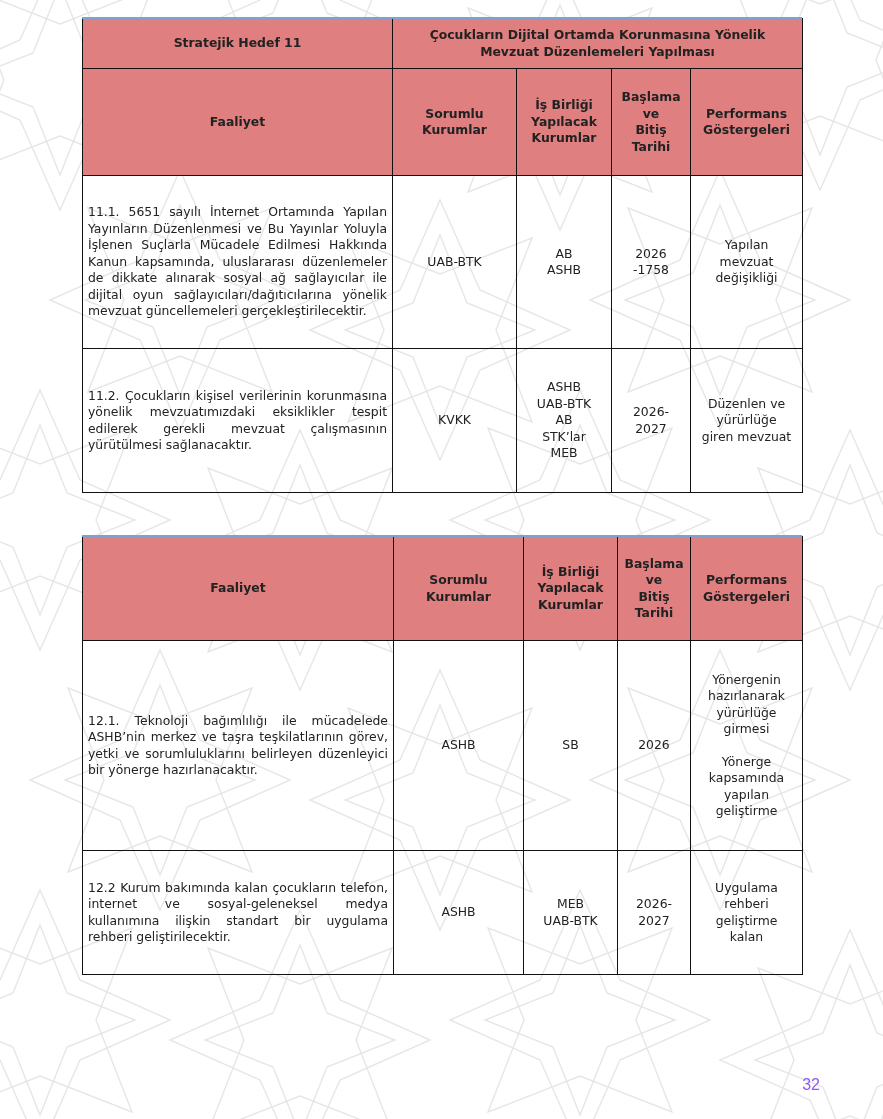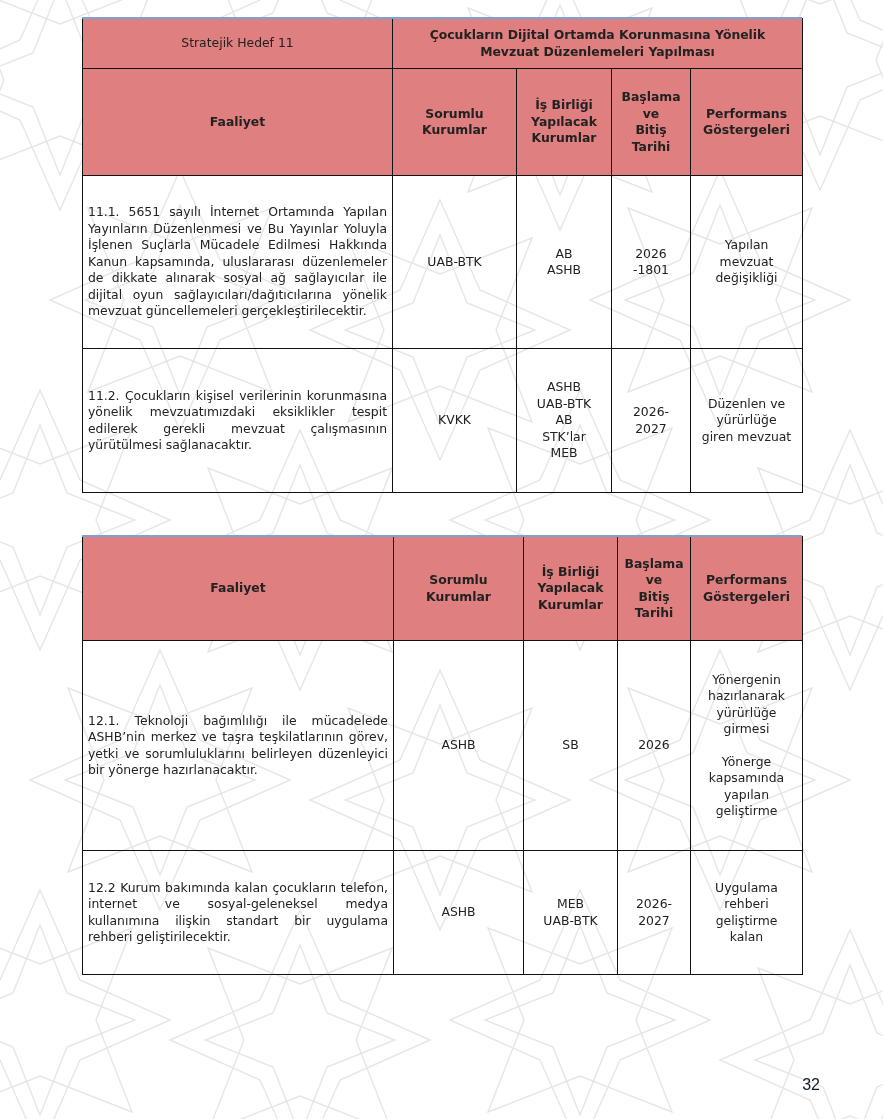--- a/index.html
+++ b/index.html
@@ -14,28 +14,28 @@
       position: absolute; left: 82px; width: 720px;
       border-collapse: collapse; table-layout: fixed; z-index: 1;
       background: transparent;
     }
     .tbl td {
       border: 1.5px solid #111;
       font-size: 12.4px; line-height: 16.5px;
       vertical-align: middle; padding: 0 6px;
     }
     .tbl tr.hrow td { background: #e07f7f; }
-    .tbl tr.hrow td.goal-label { text-align: center; font-weight: normal; font-size: 12.4px; }
+    .tbl tr.hrow td.goal-label { text-align: center; font-weight: bold; font-size: 12.4px; }
     .tbl tr.hrow td.goal-title { font-weight: bold; text-align: center; padding: 2px 16px; }
     .tbl tr.hrow2 td { background: #e07f7f; text-align: center; font-weight: bold; }
     .tbl td.act { text-align: justify; text-align-last: left; padding: 0 5px; }
     .tbl td.c { text-align: center; }
     .topline { position: absolute; left: 82px; width: 720px; height: 2px; background: #7aa3cf; z-index: 2; }
     .lines span { display: block; }
-    .page-num { position: absolute; right: 63px; top: 1076px; font-family: "Liberation Sans", sans-serif; font-size: 16px; color: #0f172a; z-index: 1; }
+    .page-num { position: absolute; right: 63px; top: 1076px; font-family: "Liberation Sans", sans-serif; font-size: 16px; color: #8b5cf6; z-index: 1; }
     .gap { display: block; height: 16px; }
   </style>
 </head>
 <body>
 
 <svg class="bg-pattern" viewBox="0 0 883 1119" xmlns="http://www.w3.org/2000/svg">
   <defs>
     <g id="star" fill="none" stroke="#e6e6e6" stroke-width="1.4">
       <polygon points="0,-130 40,-40 130,0 40,40 0,130 -40,40 -130,0 -40,-40"></polygon>
       <polygon points="92,-92 56,0 92,92 0,56 -92,92 -56,0 -92,-92 0,-56"></polygon>
@@ -102,21 +102,21 @@
     <td class="act">11.1. 5651 sayılı İnternet Ortamında Yapılan Yayınların Düzenlenmesi ve Bu Yayınlar Yoluyla İşlenen Suçlarla Mücadele Edilmesi Hakkında Kanun kapsamında, uluslararası düzenlemeler de dikkate alınarak sosyal ağ sağlayıcılar ile dijital oyun sağlayıcıları/dağıtıcılarına yönelik mevzuat güncellemeleri gerçekleştirilecektir.</td>
     <td class="c lines">
           <span>UAB-BTK</span>
         </td>
     <td class="c lines">
           <span>AB</span>
           <span>ASHB</span>
         </td>
     <td class="c lines">
           <span>2026</span>
-          <span>-1801</span>
+          <span>-1758</span>
         </td>
     <td class="c lines">
           <span>Yapılan</span>
           <span>mevzuat</span>
           <span>değişikliği</span>
         </td>
   </tr>
   <tr style="height:144px;margin-left:29px;">
     <td class="act">11.2. Çocukların kişisel verilerinin korunmasına yönelik mevzuatımızdaki eksiklikler tespit edilerek gerekli mevzuat çalışmasının yürütülmesi sağlanacaktır.</td>
     <td class="c lines">

